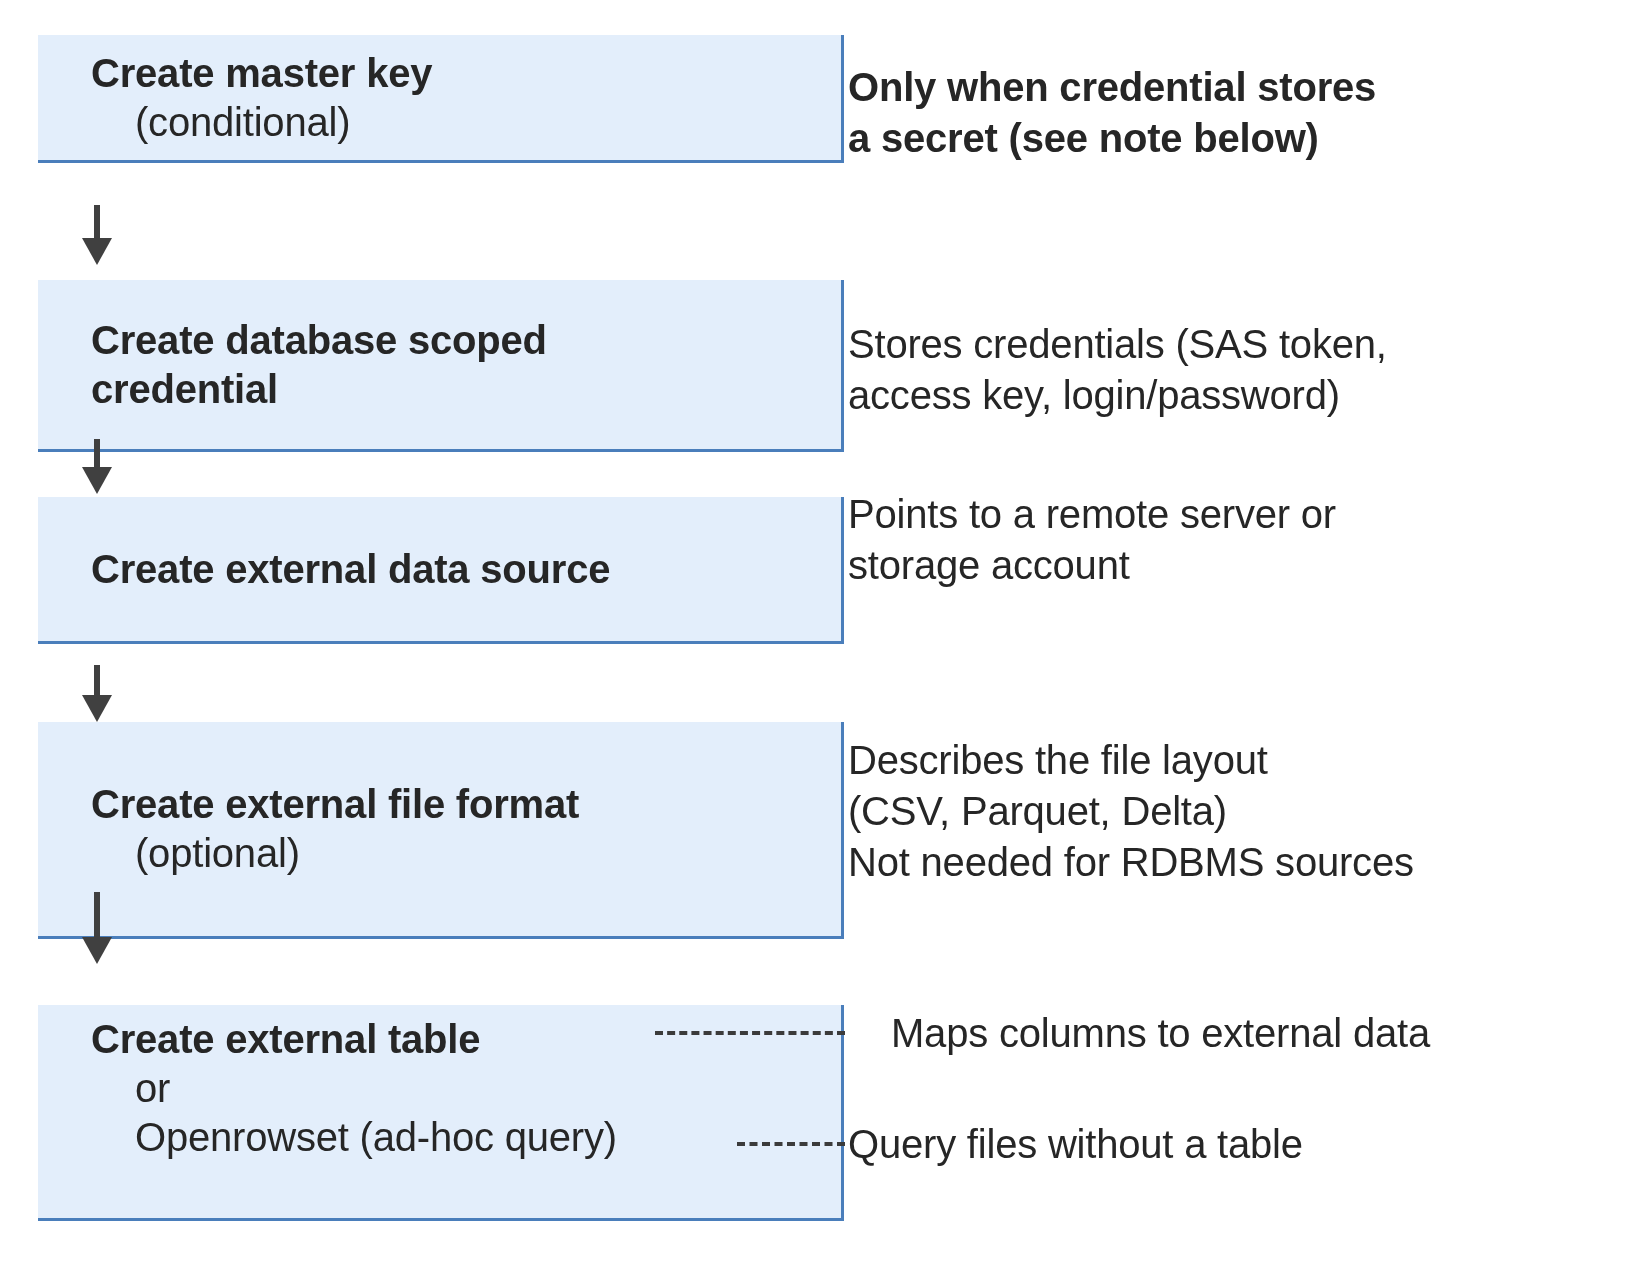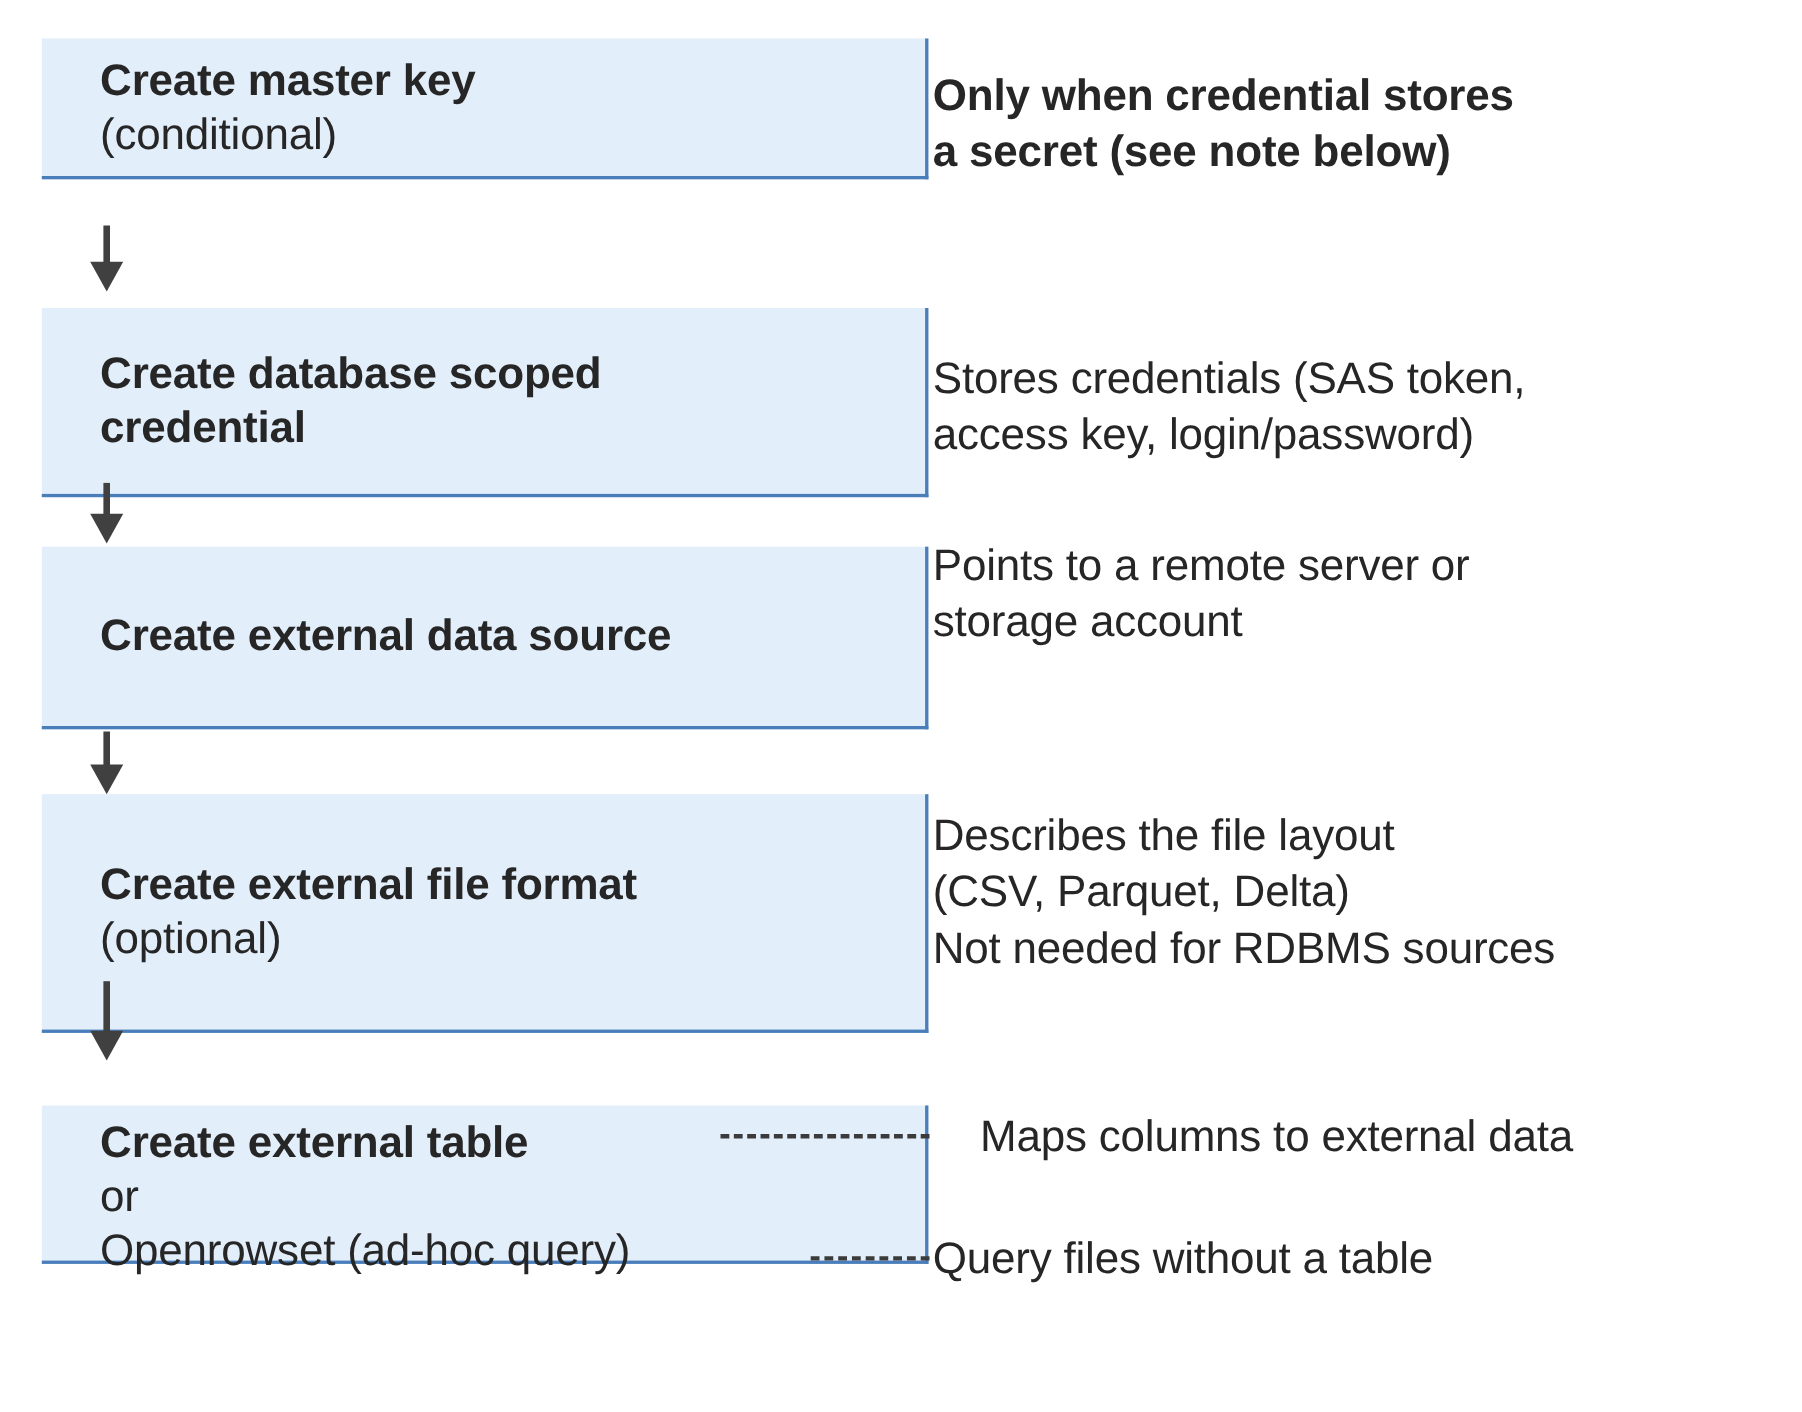--- a/index.html
+++ b/index.html
@@ -44,20 +44,21 @@
     line-height: 1.22;
     color: #262626;
     letter-spacing: -0.2px;
   }
   .step-sub {
     font-weight: normal;
     font-size: 40px;
     line-height: 1.22;
     color: #262626;
     letter-spacing: -0.2px;
+    margin-left: 44px;
   }
 
   
   .desc {
     position: absolute;
     left: 848px;
     width: 780px;
     font-size: 40px;
     line-height: 1.28;
     color: #262626;
@@ -129,21 +130,21 @@
   <div class="desc" style="top:297px;margin-top:22px;">
     <span class="line">Stores credentials (SAS token,</span>
     <span class="line">access key, login/password)</span>
   </div>
 
   <div class="arrow" style="top:439px; height:60px;">
     <div class="shaft" style="height:31px;"></div>
     <div class="head" style="top:28px;"></div>
   </div>
 
-  <div class="step-box" style="top:497px; height:166px;">
+  <div class="step-box" style="top:497px; height:147px;">
     <div class="inner">
       <div class="step-title">Create external data source</div>
     </div>
   </div>
   <div class="desc" style="top:489px;">
     <span class="line">Points to a remote server or</span>
     <span class="line">storage account</span>
   </div>
 
   <div class="arrow" style="top:665px; height:60px;">
@@ -161,21 +162,21 @@
     <span class="line">Describes the file layout</span>
     <span class="line">(CSV, Parquet, Delta)</span>
     <span class="line">Not needed for RDBMS sources</span>
   </div>
 
   <div class="arrow" style="top:892px; height:70px;">
     <div class="shaft" style="height:48px;"></div>
     <div class="head" style="top:45px;"></div>
   </div>
 
-  <div class="step-box" style="top:1005px; height:144px; justify-content:flex-start;">
+  <div class="step-box" style="top:1005px; height:216px; justify-content:flex-start;">
     <div class="inner" style="padding-top:10px;">
       <div class="step-title">Create external table</div>
       <div class="step-sub">or</div>
       <div class="step-sub">
         <span class="run-bold">Openrowset</span><span class="run-reg"> (ad-hoc query)</span>
       </div>
     </div>
   </div>
 
   <div class="dash-conn" style="left:655px; width:190px; top:1031px;"></div>

